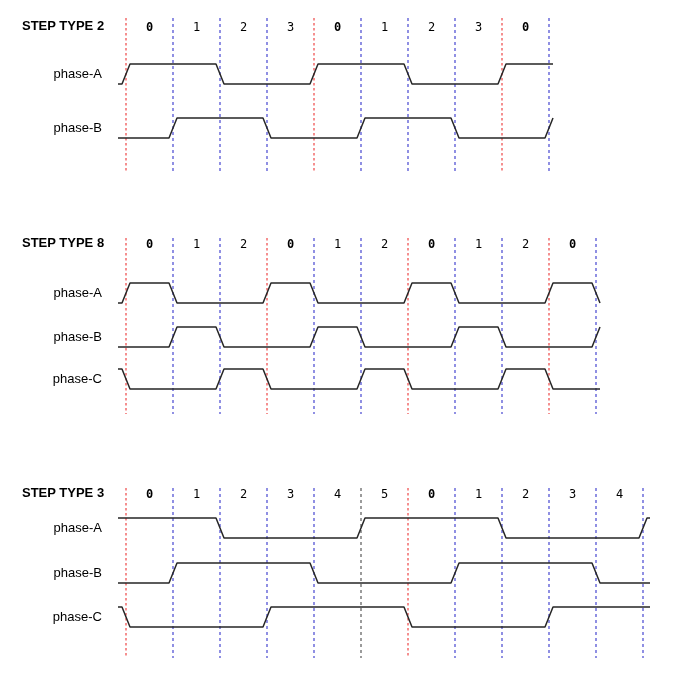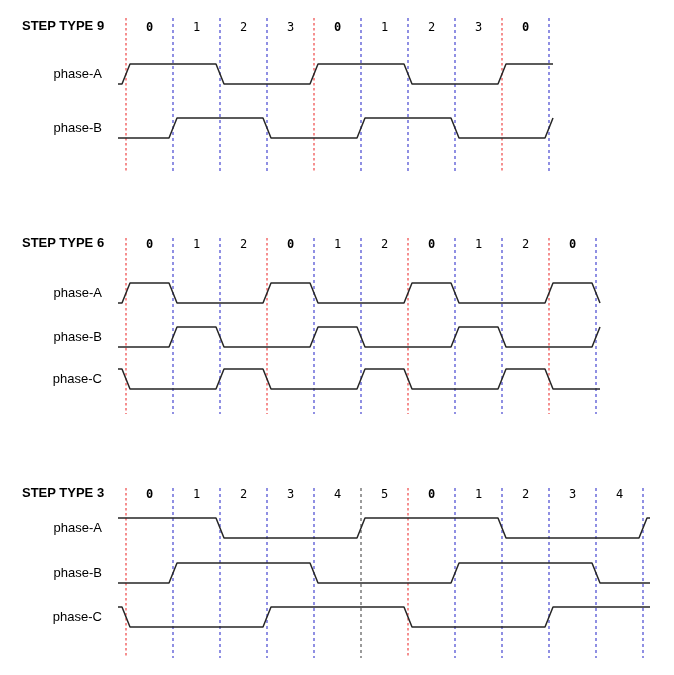--- a/index.html
+++ b/index.html
@@ -109,16 +109,16 @@
       <text x="525.5" y="497.5" text-anchor="middle" font-weight="400" fill="#000000" class="step-num">2</text>
       <text x="572.5" y="497.5" text-anchor="middle" font-weight="400" fill="#000000" class="step-num">3</text>
       <text x="619.5" y="497.5" text-anchor="middle" font-weight="400" fill="#000000" class="step-num">4</text>
       <text x="102" y="532" text-anchor="end" fill="#000000" class="phase-label">phase-A</text>
       <path d="M 118 518 L 216 518 L 224 538 L 357 538 L 365 518 L 498 518 L 506 538 L 639 538 L 647 518 L 650 518" fill="none" stroke="#262626" stroke-width="1.5" stroke-linejoin="round" stroke-linecap="butt"></path>
       <text x="102" y="577" text-anchor="end" fill="#000000" class="phase-label">phase-B</text>
       <path d="M 118 583 L 169 583 L 177 563 L 310 563 L 318 583 L 451 583 L 459 563 L 592 563 L 600 583 L 650 583" fill="none" stroke="#262626" stroke-width="1.5" stroke-linejoin="round" stroke-linecap="butt"></path>
       <text x="102" y="621" text-anchor="end" fill="#000000" class="phase-label">phase-C</text>
       <path d="M 118 607 L 122 607 L 130 627 L 263 627 L 271 607 L 404 607 L 412 627 L 545 627 L 553 607 L 650 607" fill="none" stroke="#262626" stroke-width="1.5" stroke-linejoin="round" stroke-linecap="butt"></path>
     </svg>
-  <div class="sec-title" style="left: 22px; top: 18px;">STEP TYPE 9</div>
-  <div class="sec-title" style="left: 22px; top: 235px;">STEP TYPE 6</div>
+  <div class="sec-title" style="left: 22px; top: 18px;">STEP TYPE 2</div>
+  <div class="sec-title" style="left: 22px; top: 235px;">STEP TYPE 8</div>
   <div class="sec-title" style="left: 22px; top: 485px;">STEP TYPE 3</div>
 </div>
 
 </body></html>

